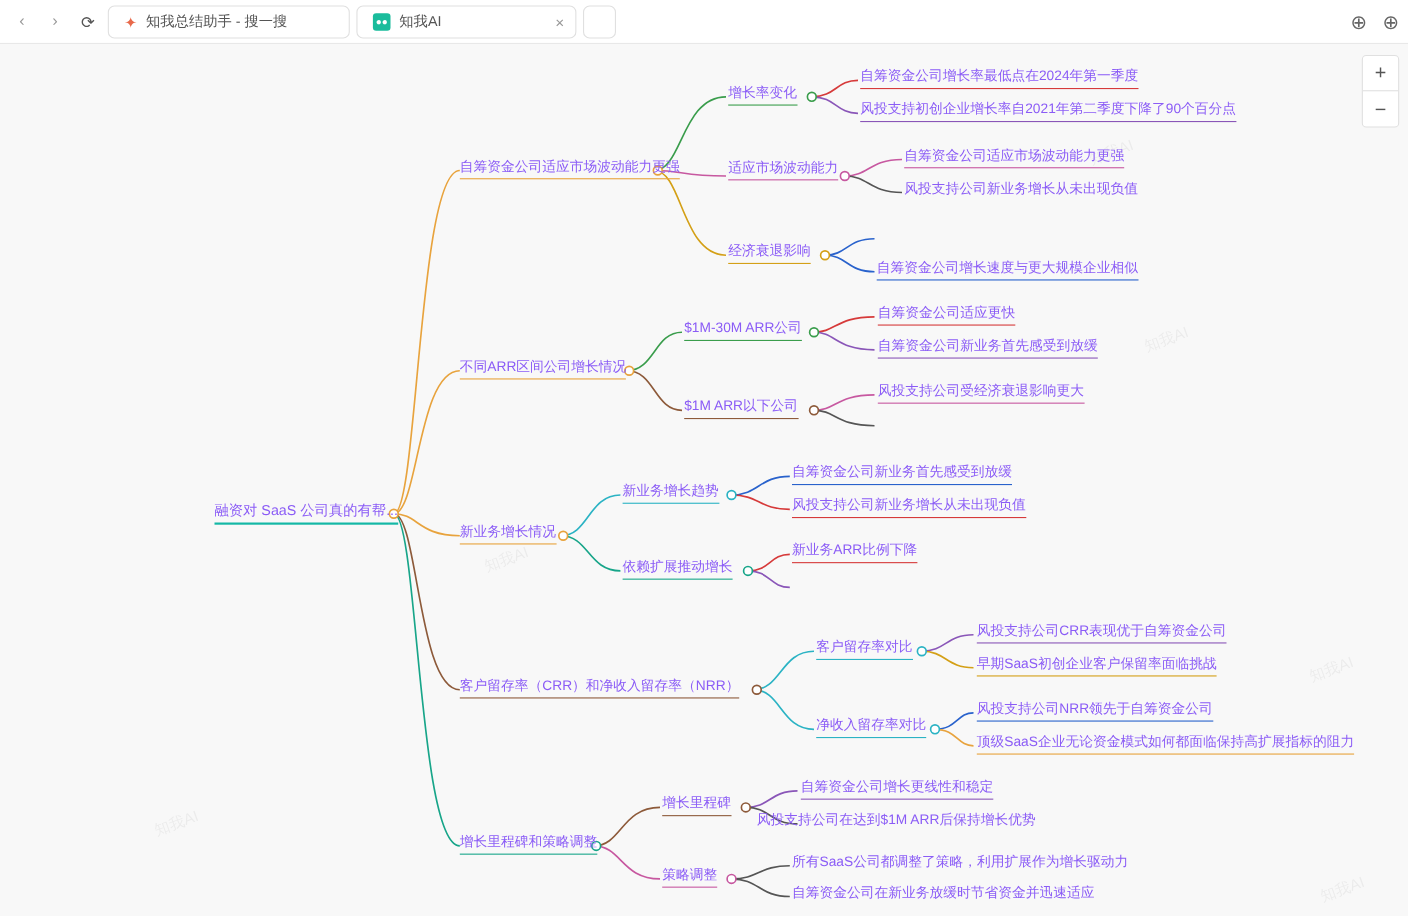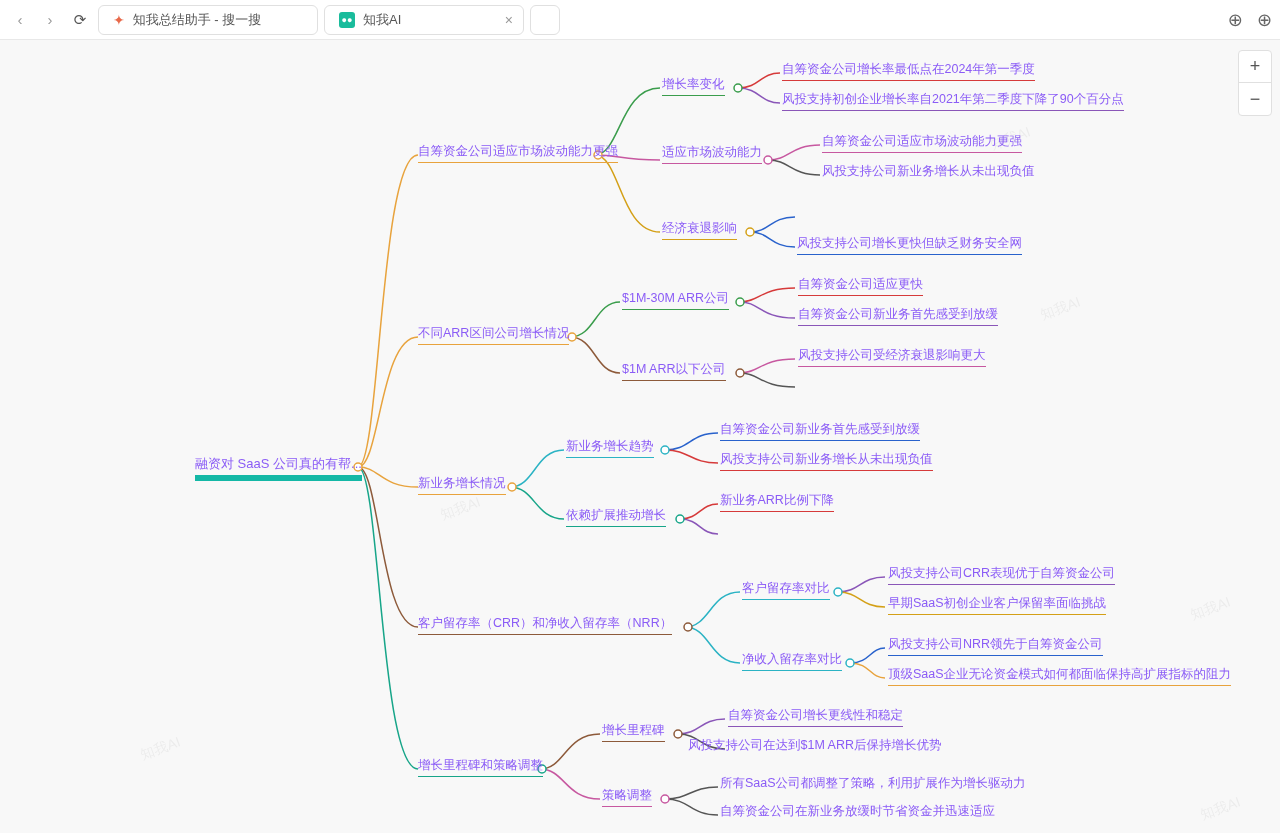--- a/index.html
+++ b/index.html
@@ -15,21 +15,21 @@
 .tab-close{position:absolute;right:10px;color:#999;font-size:14px}
 .search-btn{width:30px;height:30px;border:1px solid #e0e0e0;border-radius:6px;display:flex;align-items:center;justify-content:center;color:#888;background:#fff}
 .right-icons{margin-left:auto;display:flex;gap:14px;color:#666;font-size:18px}
 .canvas{position:absolute;top:40px;left:0;width:1280px;height:793px;background:#f8f8f8}
 .wm{position:absolute;color:rgba(0,0,0,0.05);font-size:14px;transform:rotate(-20deg);pointer-events:none}
 .zoom{position:absolute;top:10px;right:8px;display:flex;flex-direction:column;background:#fff;border:1px solid #e0e0e0;border-radius:4px}
 .zoom div{width:32px;height:32px;display:flex;align-items:center;justify-content:center;font-size:18px;color:#555;cursor:pointer}
 .zoom div:first-child{border-bottom:1px solid #e0e0e0}
 svg{position:absolute;top:0;left:0;width:1280px;height:793px}
 .node{position:absolute;font-size:12.5px;color:#8b5cf6;white-space:nowrap;padding-bottom:2px}
-.root{border-bottom:6px solid #14b8a6;font-size:13px}
+.root{border-bottom:2px solid #14b8a6;font-size:13px}
 .u-orange{border-bottom:1.5px solid #e8a33d}
 .u-green{border-bottom:1.5px solid #3a9d4c}
 .u-cyan{border-bottom:1.5px solid #2bb3c4}
 .u-teal{border-bottom:1.5px solid #17a589}
 .u-brown{border-bottom:1.5px solid #8d5a3a}
 .u-red{border-bottom:1.5px solid #d63a3a}
 .u-purple{border-bottom:1.5px solid #8a56b8}
 .u-pink{border-bottom:1.5px solid #c758a0}
 .u-blue{border-bottom:1.5px solid #2962cc}
 .u-yellow{border-bottom:1.5px solid #d4a017}
@@ -148,21 +148,21 @@
 <div class="node root" style="top:415px;left:195px">融资对 SaaS 公司真的有帮...</div>
 
 <div class="node u-orange" style="top:103px;left:418px">自筹资金公司适应市场波动能力更强</div>
 <div class="node u-green" style="top:36px;left:662px">增长率变化</div>
 <div class="node u-red" style="top:21px;left:782px">自筹资金公司增长率最低点在2024年第一季度</div>
 <div class="node u-purple" style="top:51px;left:782px">风投支持初创企业增长率自2021年第二季度下降了90个百分点</div>
 <div class="node u-pink" style="top:104px;left:662px">适应市场波动能力</div>
 <div class="node u-pink" style="top:93px;left:822px">自筹资金公司适应市场波动能力更强</div>
 <div class="node" style="top:123px;left:822px">风投支持公司新业务增长从未出现负值</div>
 <div class="node u-yellow" style="top:180px;left:662px">经济衰退影响</div>
-<div class="node u-blue" style="top:195px;left:797px">风投支持公司增长更快但缺乏财务安全网</div>
+<div class="node u-blue" style="top:195px;left:797px">自筹资金公司增长速度与更大规模企业相似</div>
 
 <div class="node u-orange" style="top:285px;left:418px">不同ARR区间公司增长情况</div>
 <div class="node u-green" style="top:250px;left:622px">$1M-30M ARR公司</div>
 <div class="node u-red" style="top:236px;left:798px">自筹资金公司适应更快</div>
 <div class="node u-purple" style="top:266px;left:798px">自筹资金公司新业务首先感受到放缓</div>
 <div class="node u-brown" style="top:321px;left:622px">$1M ARR以下公司</div>
 <div class="node u-pink" style="top:307px;left:798px">风投支持公司受经济衰退影响更大</div>
 
 <div class="node u-orange" style="top:435px;left:418px">新业务增长情况</div>
 <div class="node u-cyan" style="top:398px;left:566px">新业务增长趋势</div>

